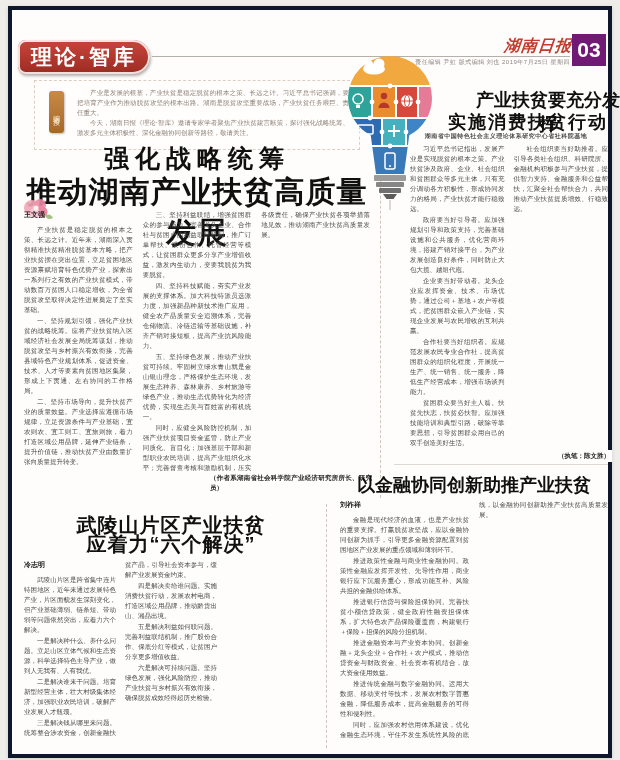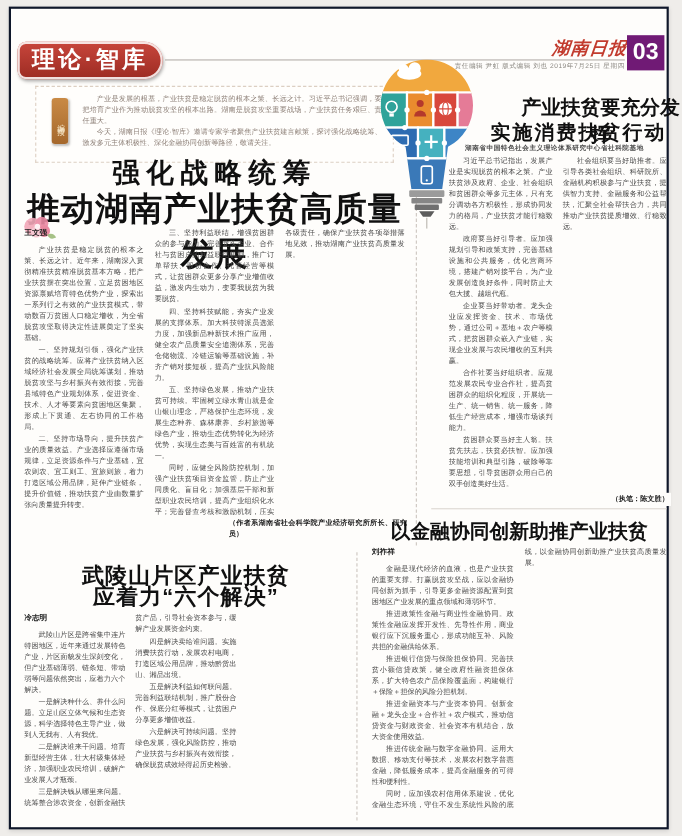--- a/index.html
+++ b/index.html
@@ -4,21 +4,21 @@
 <style>
   html,body{margin:0;padding:0;}
   body{
     width:620px;height:760px;position:relative;overflow:hidden;
     background:#efedea;
     font-family:"Liberation Sans","DejaVu Sans",sans-serif;
     -webkit-font-smoothing:antialiased;
   }
   .page{
     position:absolute;left:8px;top:6px;width:596px;height:744px;
-    background:#fefdfb;border:2px solid #0f172a;
+    background:#fefdfb;border:4px solid #0f172a;
     box-shadow:0 1px 4px rgba(0,0,0,.12);
   }
   .abs{position:absolute;}
 
   
   .banner{
     left:6px;top:30px;width:132px;height:34px;
     background:linear-gradient(#c8463c,#9c2b22);
     border-radius:8px 18px 18px 8px;
     box-shadow:inset 0 0 0 2px rgba(255,255,255,.85),1px 2px 3px rgba(0,0,0,.3);

